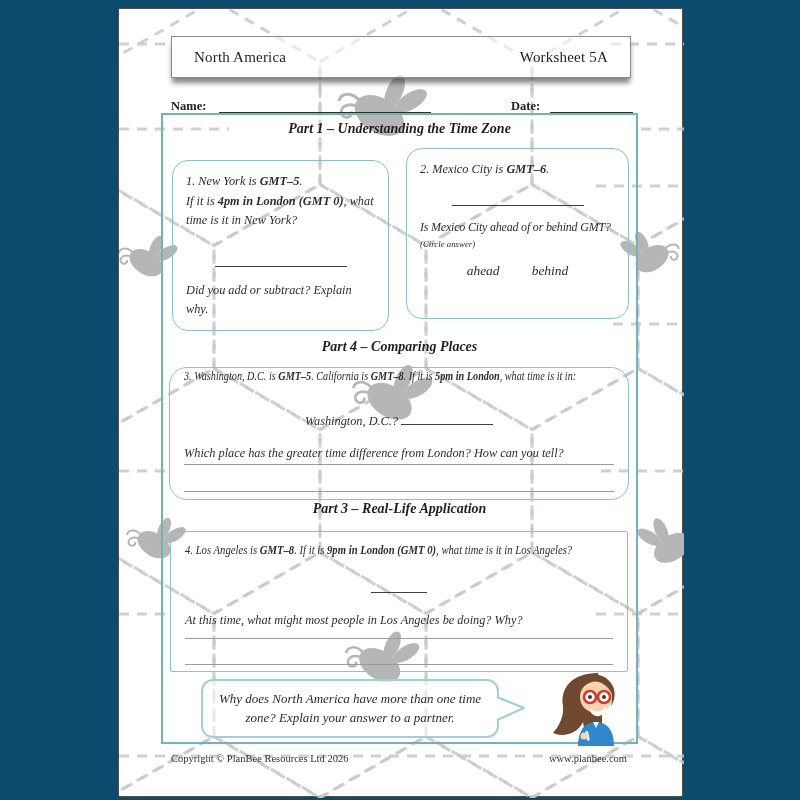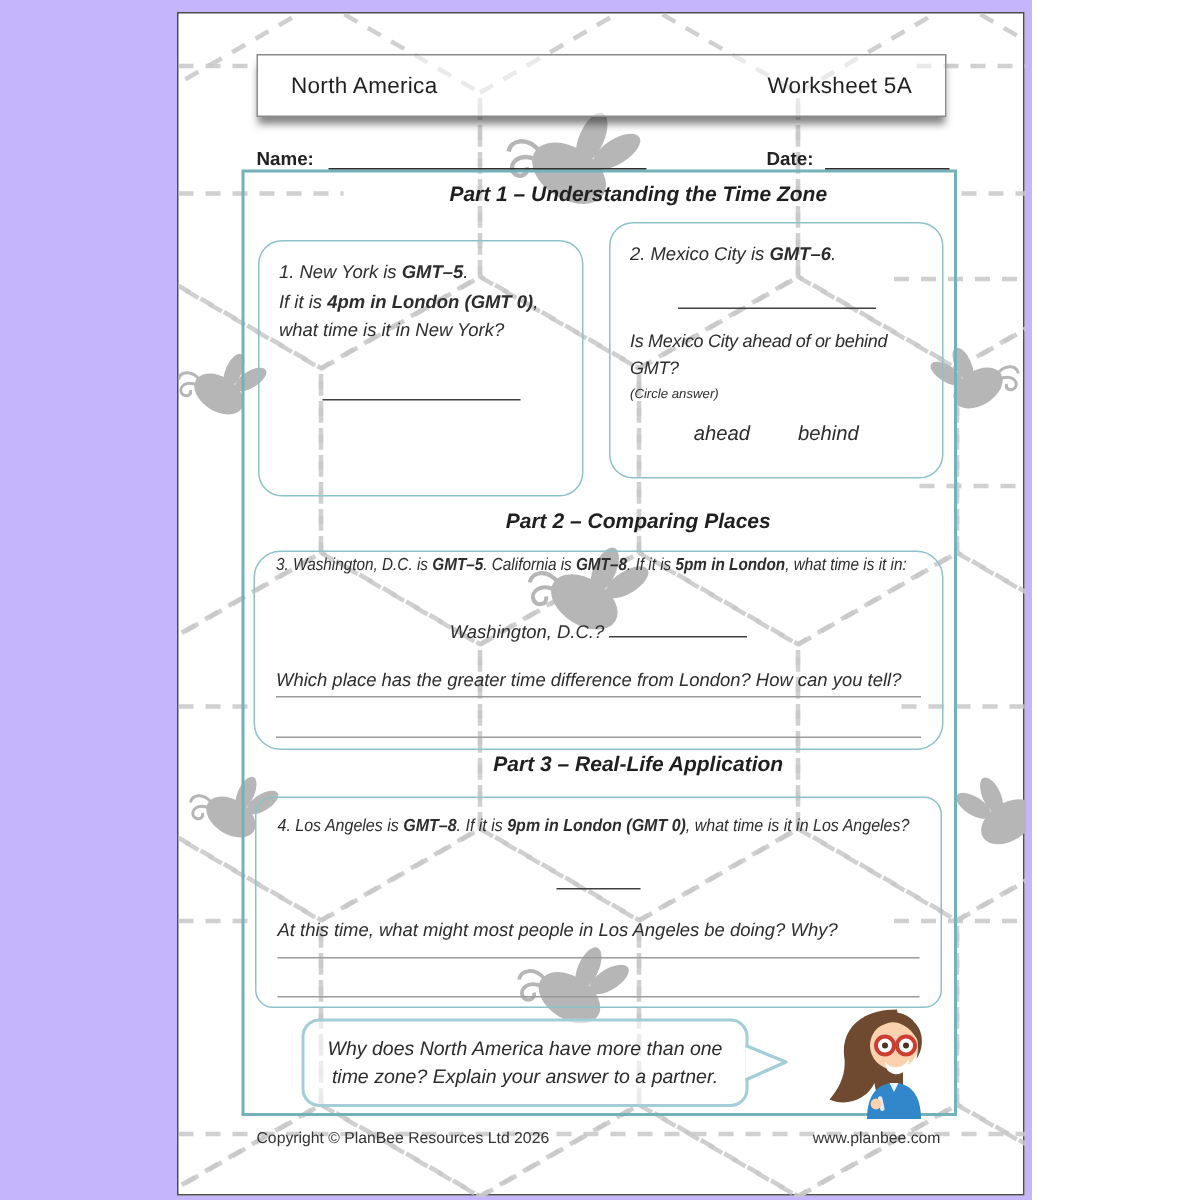--- a/index.html
+++ b/index.html
@@ -1,35 +1,35 @@
 <!DOCTYPE html>
 <html><head>
 <meta charset="utf-8">
 <title>Worksheet</title>
 <style>
   html,body{margin:0;padding:0;background:#ffffff;}
-  .stage{position:relative;width:688px;height:800px;background:#c4b5fd;overflow:hidden;
-         font-family:Liberation Sans, sans-serif;color:#2d2d2d;}
+  .stage{position:relative;width:800px;height:800px;background:#0c4a6e;overflow:hidden;
+         font-family:Liberation Serif, serif;color:#2d2d2d;}
   .page{position:absolute;left:118px;top:8px;width:565px;height:789px;box-sizing:border-box;
         background:#ffffff;border:1px solid #4e4e4e;}
   .layer{position:absolute;left:0;top:0;z-index:1;}
   
   .header-box{position:absolute;left:52px;top:27px;width:460px;height:42px;z-index:3;box-sizing:border-box;
               border:1px solid #8a8a8a;background:rgba(255,255,255,.55);
               box-shadow:0 6px 5px -1px rgba(35,35,35,.55);
               display:flex;align-items:center;justify-content:space-between;padding:0 22px;}
   .header-title{font-size:15px;color:#1f1f1f;letter-spacing:.2px;}
   
   .lbl{position:absolute;font-size:12.5px;font-weight:700;color:#222;z-index:3;font-style:normal;}
   .fieldline{position:absolute;border-bottom:1.5px solid #2f2f2f;z-index:3;height:14px;}
   
   .outer-box{position:absolute;left:42px;top:104px;width:477px;height:631px;z-index:2;box-sizing:border-box;
              border:2px solid #74b2bb;background:transparent;}
   .part-title{position:absolute;left:42px;width:477px;text-align:center;z-index:3;
-              font-style:italic;font-weight:700;font-size:14px;color:#1f1f1f;padding-left:26px;}
+              font-style:italic;font-weight:700;font-size:14px;color:#1f1f1f;}
   .qbox{position:absolute;z-index:3;box-sizing:border-box;border:1.6px solid #8ec2ca;border-radius:16px;
         background:transparent;padding:11px 13px;font-style:italic;font-size:12.3px;line-height:1.5;}
   .qbox p{margin:0 0 2px 0;}
   b{font-weight:700;}
   .blank{display:inline-block;border-bottom:1.5px solid #3f3f3f;height:13px;}
   .blank.center{display:block;margin-left:auto;margin-right:auto;}
   .ansline{position:absolute;left:14px;right:14px;border-bottom:1px solid #9b9b9b;z-index:3;}
   .small-note{font-size:8.8px;margin-top:1px;}
   .options{display:flex;justify-content:center;gap:32px;margin-top:9px;font-size:13.5px;}
   .squeeze{transform:scaleX(.88);transform-origin:0 50%;white-space:nowrap;font-size:11.6px;}
@@ -116,51 +116,52 @@
     <span class="fieldline" style="left:431px;top:89px;width:83px;"></span>
 
     <div class="outer-box"></div>
 
     <div class="part-title" style="top:112px;">Part 1 – Understanding the Time Zone</div>
 
     <div class="qbox" style="left:53px;top:151px;width:217px;height:171px;">
       <p><span>1. New York is </span><b>GMT–5</b><span>.</span></p>
       <p><span>If it is </span><b>4pm in London (GMT 0)</b><span>, what time is it in New York?</span></p>
       <span class="blank center" style="width:132px;margin-top:24px;"></span>
+      <p style="margin-top:14px;">Did you add or subtract? Explain why.</p>
     </div>
 
     <div class="qbox" style="left:287px;top:139px;width:223px;height:171px;">
       <p><span>2. Mexico City is </span><b>GMT–6</b><span>.</span></p>
       <span class="blank center" style="width:132px;margin-top:14px;"></span>
       <p style="margin-top:12px;font-size:12px;letter-spacing:-0.2px;">Is Mexico City ahead of or behind GMT?</p>
       <p class="small-note">(Circle answer)</p>
       <div class="options">
         <span>ahead</span>
         <span>behind</span>
       </div>
     </div>
 
-    <div class="part-title" style="top:330px;">Part 2 – Comparing Places</div>
+    <div class="part-title" style="top:330px;">Part 4 – Comparing Places</div>
 
     <div class="qbox" style="left:50px;top:358px;width:460px;height:133px;border-radius:18px;padding:0 14px;">
       <p class="squeeze"><span>3. Washington, D.C. is </span><b>GMT–5</b><span>. California is </span><b>GMT–8</b><span>. If it is </span><b>5pm in London</b><span>, what time is it in:</span></p>
       <div class="centerrow">
         <span>
           <span>Washington, D.C.?</span>
           <span class="blank" style="width:92px;"></span>
         </span>
       </div>
       <p style="margin-top:13px;">Which place has the greater time difference from London? How can you tell?</p>
       <span class="ansline" style="top:96px;"></span>
       <span class="ansline" style="top:123px;"></span>
     </div>
 
     <div class="part-title" style="top:492px;">Part 3 – Real-Life Application</div>
 
-    <div class="qbox" style="left:51px;top:522px;width:458px;height:141px;border-radius:12px;padding:10px 14px;">
+    <div class="qbox" style="left:51px;top:522px;width:458px;height:141px;border-radius:2px;padding:10px 14px;">
       <p class="squeeze2"><span>4. Los Angeles is </span><b>GMT–8</b><span>. If it is </span><b>9pm in London (GMT 0)</b><span>, what time is it in Los Angeles?</span></p>
       <span class="blank center" style="width:56px;margin-top:20px;"></span>
       <p style="margin-top:18px;">At this time, what might most people in Los Angeles be doing? Why?</p>
       <span class="ansline" style="top:106px;"></span>
       <span class="ansline" style="top:132px;"></span>
     </div>
 
     <div class="bubble">
       <span>Why does North America have more than one time zone? Explain your answer to a partner.</span>
     </div>

